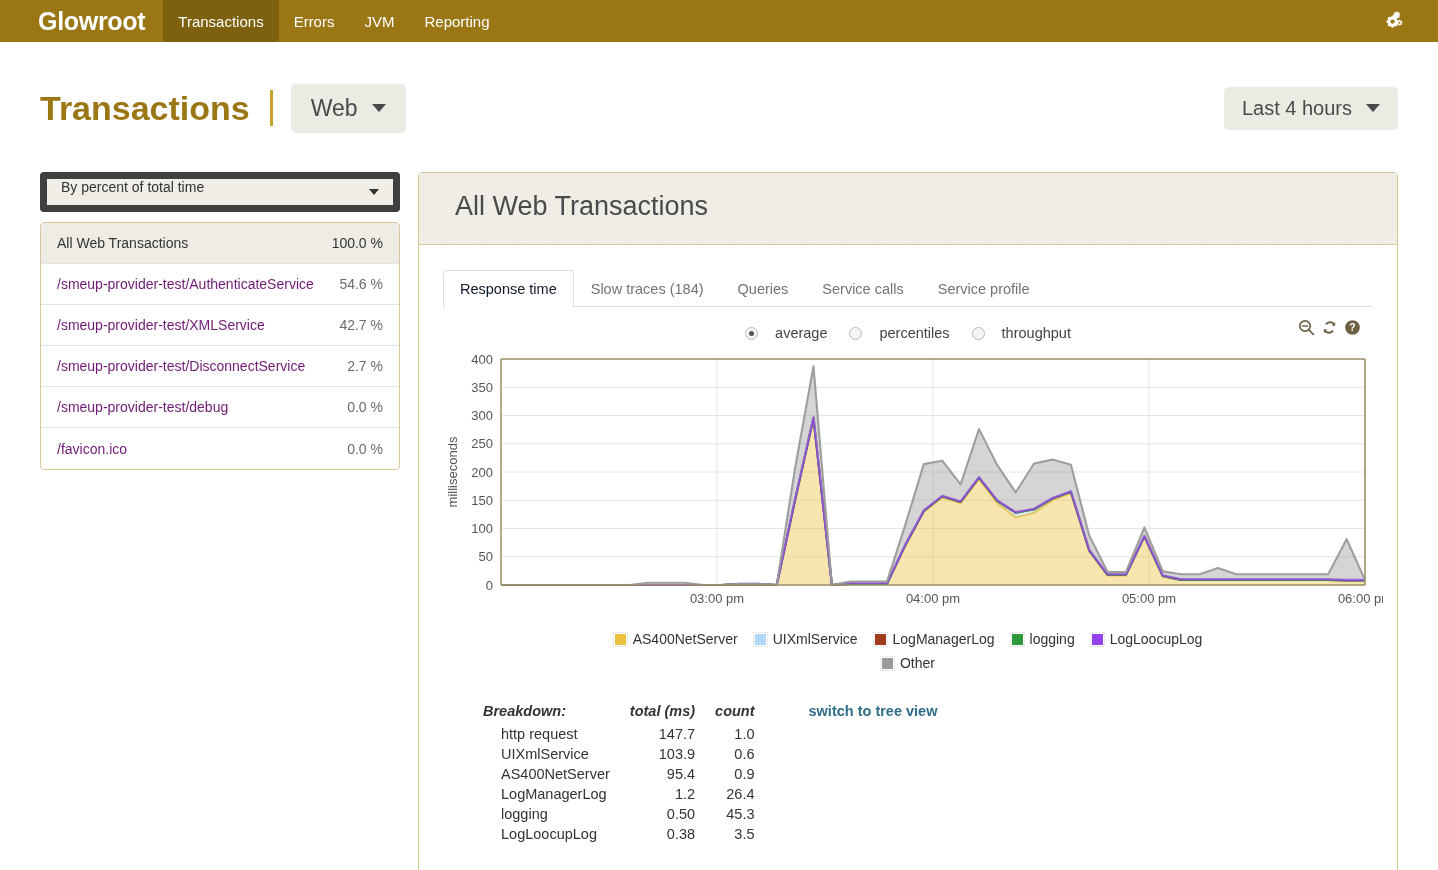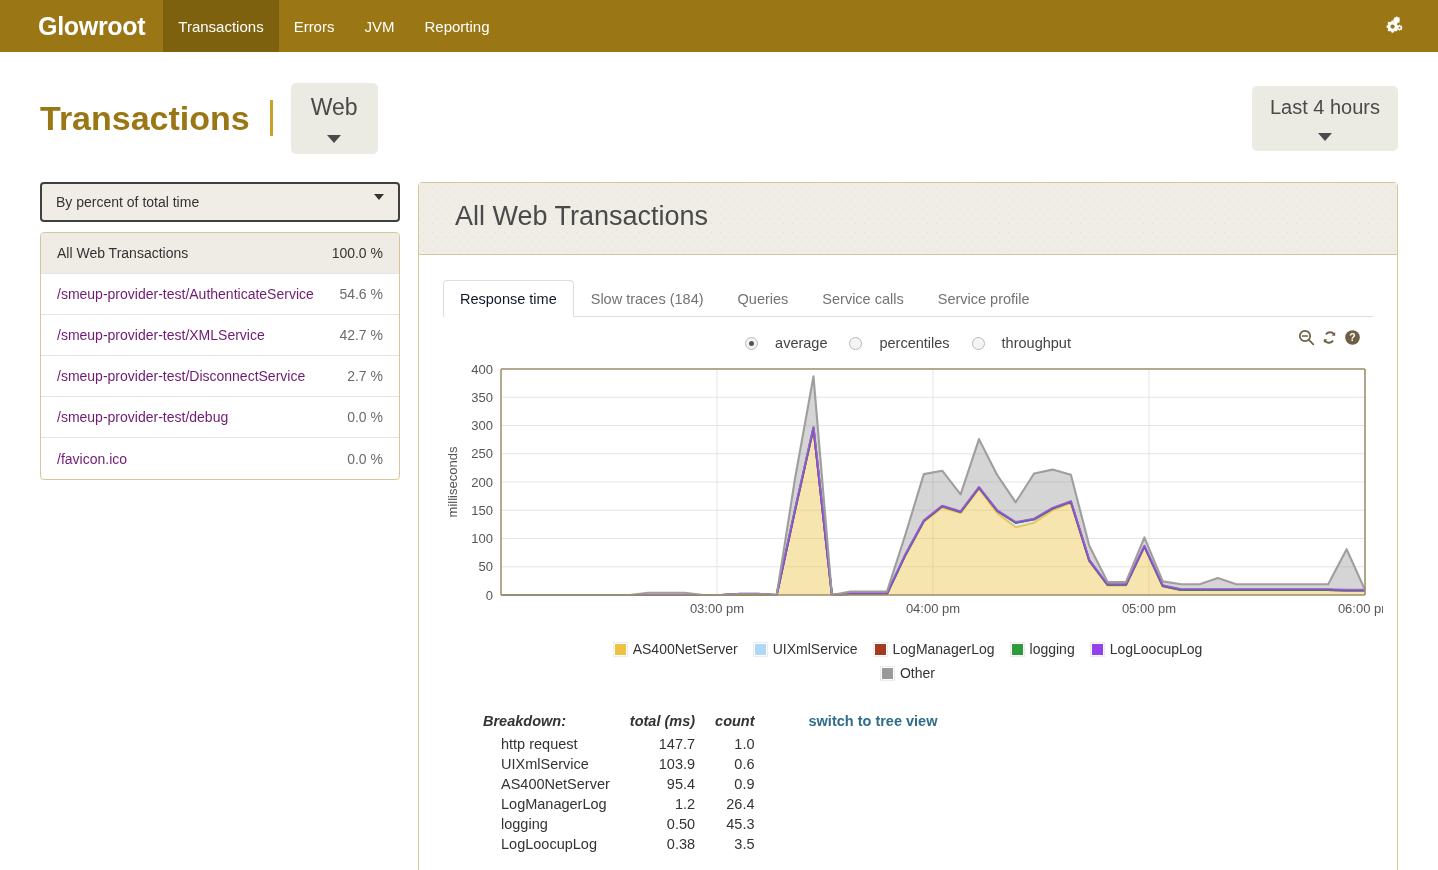--- a/index.html
+++ b/index.html
@@ -8,21 +8,21 @@
     margin: 0; padding: 0;
     width: 1438px; height: 870px;
     background: #ffffff;
     font-family: "Liberation Sans", sans-serif;
     color: #333333;
     overflow: hidden;
   }
 
   
   .navbar {
-    height: 52px;
+    height: 42px;
     background: #9a7714;
     display: flex;
     align-items: stretch;
     position: relative;
   }
   .brand {
     display: flex; align-items: center;
     padding: 0 18px 0 38px;
     font-size: 25px;
     font-weight: bold;
@@ -77,21 +77,20 @@
     border: none;
     border-radius: 5px;
     padding: 11px 20px;
     font-size: 23px;
     color: #4a4a4a;
     cursor: pointer;
     display: inline-flex;
     align-items: center;
     gap: 14px;
     font-family: "Liberation Sans", sans-serif;
-    flex-direction: column;
   }
   .select-btn.small {
     font-size: 20px;
     padding: 10px 18px;
   }
   .caret {
     display: inline-block;
     width: 0; height: 0;
     border-left: 7px solid transparent;
     border-right: 7px solid transparent;
@@ -106,27 +105,27 @@
     margin-top: 34px;
     gap: 18px;
     align-items: flex-start;
   }
 
   
   .sidebar { width: 360px; flex: 0 0 360px; }
   .sidebar-select {
     width: 100%;
     background: #efede6;
-    border: 2px solid #404040;
+    border: 7px solid #404040;
     border-radius: 4px;
     padding: 10px 14px;
     font-size: 14px;
     color: #333;
     display: flex;
-    align-items: flex-start;
+    align-items: flex-end;
     justify-content: space-between;
     cursor: pointer;
     margin-bottom: 10px;
     height: 40px;
   }
   .caret-sm {
     width: 0; height: 0;
     border-left: 5px solid transparent;
     border-right: 5px solid transparent;
     border-top: 6px solid #333;

